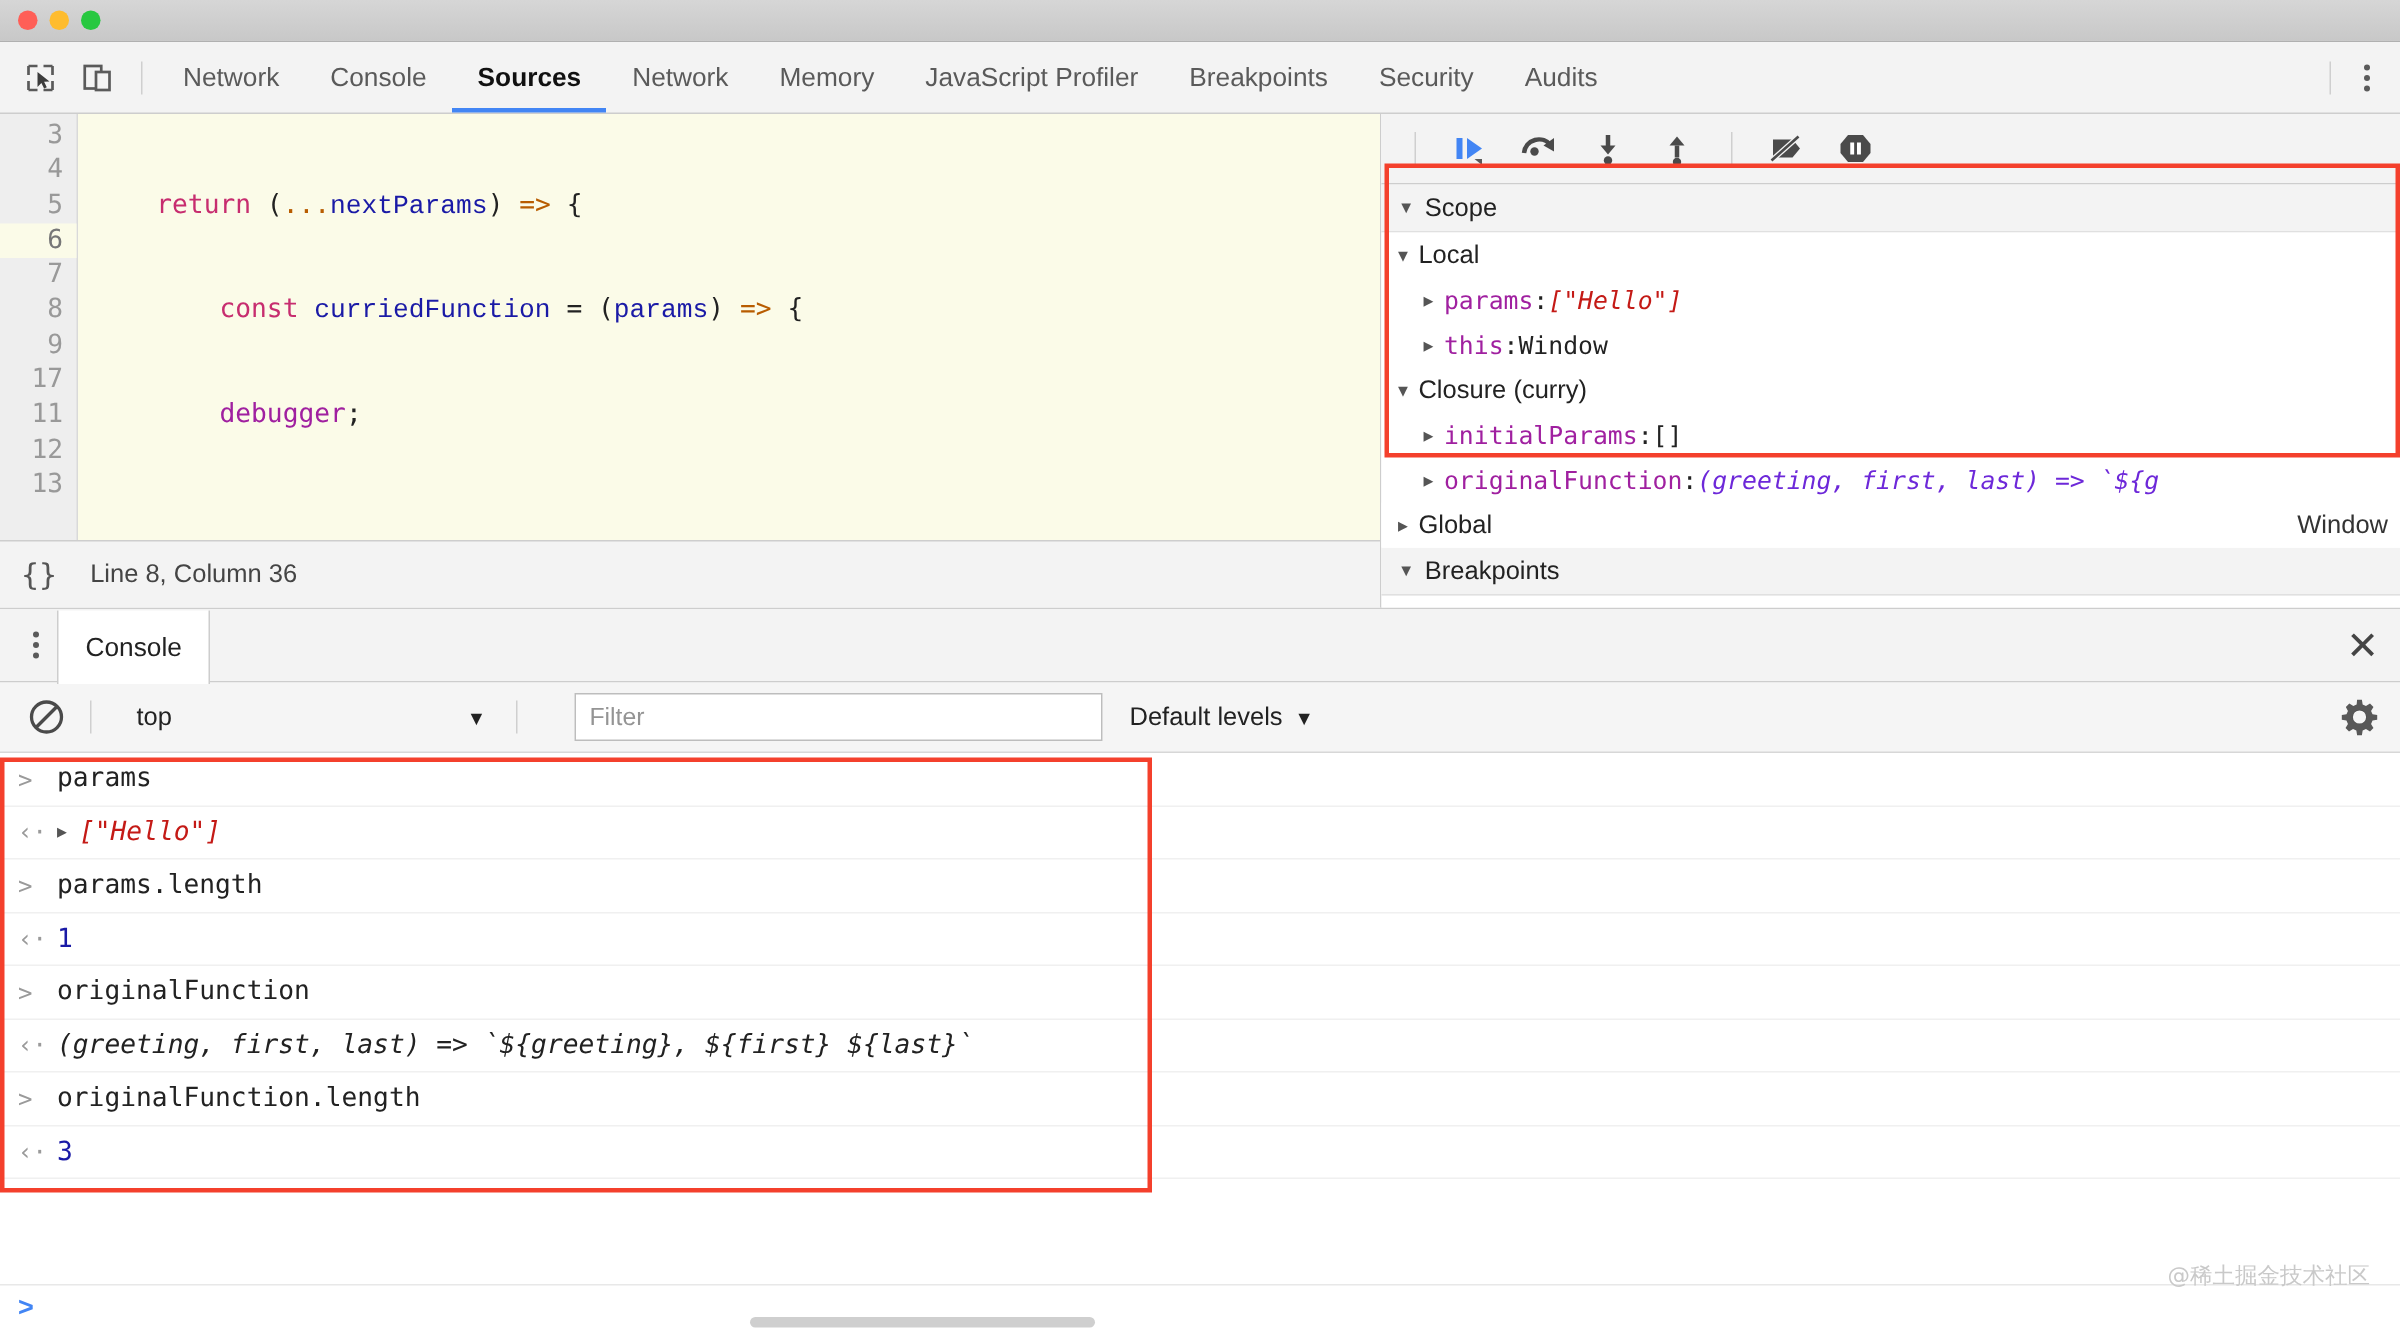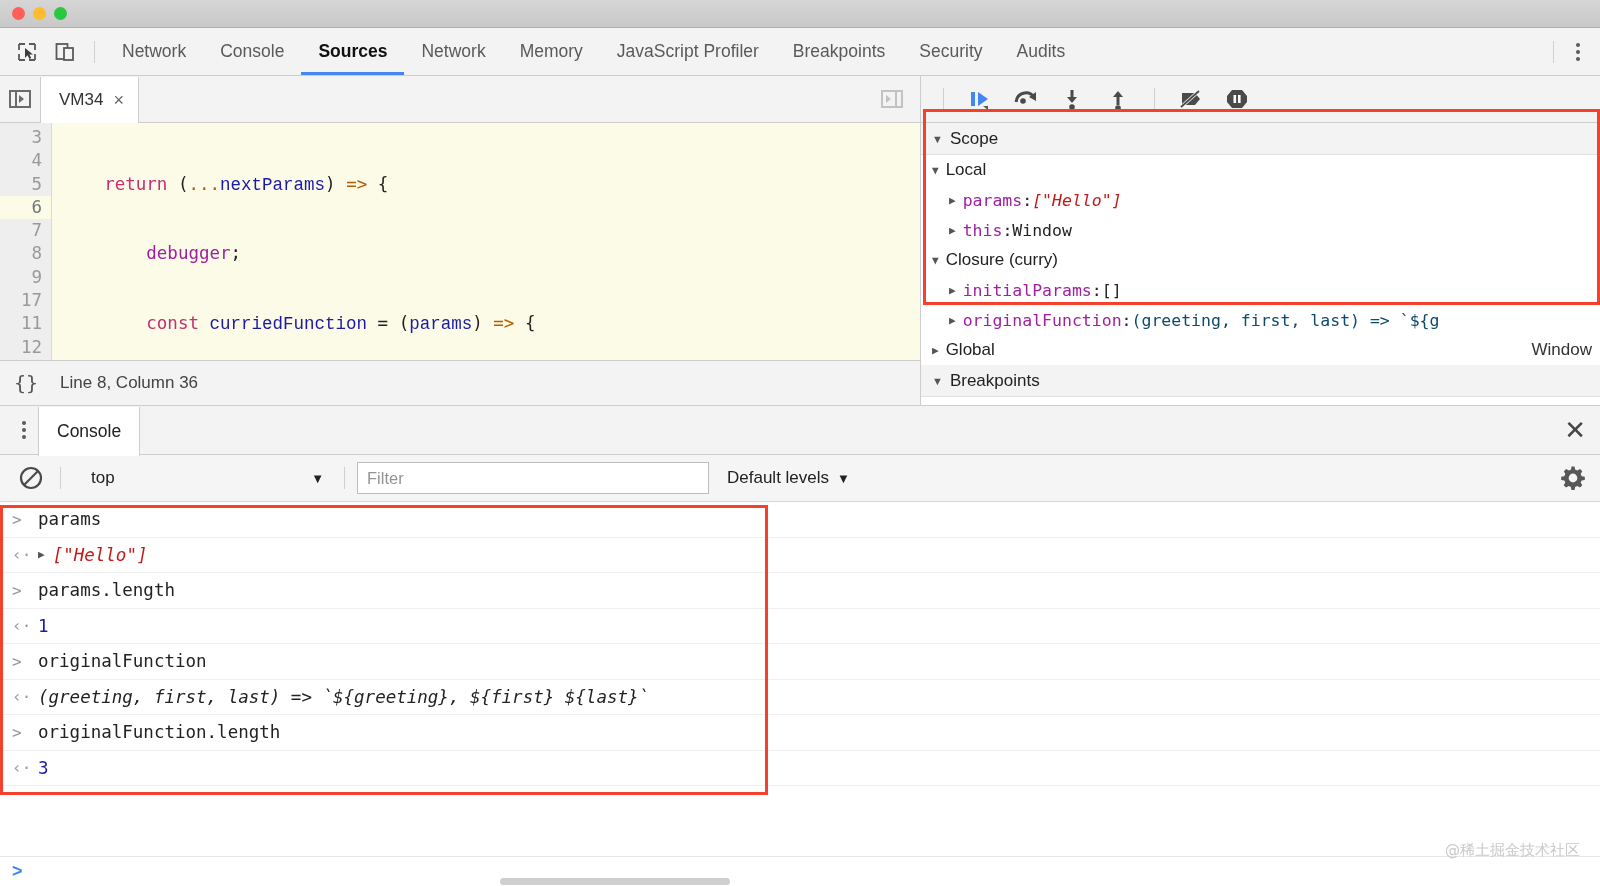--- a/index.html
+++ b/index.html
@@ -115,21 +115,21 @@
   }
   .tri { font-size: 11px; color: #555; display: inline-block; }
   .scope-body { background: #fff; font-family: "DejaVu Sans Mono", monospace; font-size: 16.5px; position: relative; }
   .scope-line { height: 30px; display: flex; align-items: center; padding-left: 11px; white-space: nowrap; overflow: hidden; }
   .scope-line.child { padding-left: 28px; }
   .tri-r { font-size: 11px; color: #555; margin-right: 7px; }
   .sc-title { color: #222; font-family: "Liberation Sans", sans-serif; font-size: 17px; }
   .sc-name { color: #a020a0; }
   .sc-str { color: #c41a16; font-style: italic; }
   .sc-val { color: #222; }
-  .sc-fn { color: #0c4a6e; }
+  .sc-fn { color: #6d28d9; font-style: italic; }
   .global-row {
     height: 30px; display: flex; align-items: center; padding: 0 8px 0 11px;
     font-size: 17px; color: #222; background: #fff;
   }
   .global-row .rv { margin-left: auto; color: #333; }
 
   .redbox { position: absolute; border: 3px solid #f4402c; pointer-events: none; z-index: 20; }
 
   
   .drawer { flex: 1; display: flex; flex-direction: column; min-height: 0; background: #fff; }
@@ -148,21 +148,21 @@
     height: 47px; flex: 0 0 47px; background: #f5f5f5; border-bottom: 1px solid #d7d7d7;
     display: flex; align-items: center; gap: 0; padding: 0 14px 0 12px;
   }
   .clear-btn { width: 38px; height: 36px; display: flex; align-items: center; justify-content: center; cursor: pointer; }
   .ctx-select {
     width: 255px; height: 30px; display: flex; align-items: center; justify-content: space-between;
     padding: 0 10px 0 12px; font-size: 17px; color: #222; cursor: pointer; margin-left: 8px;
   }
   .filter-input {
     width: 352px; height: 32px; border: 1px solid #bdbdbd; background: #fff;
-    font-size: 16.5px; color: #222; padding: 0 9px; margin-left: 2px;
+    font-size: 16.5px; color: #222; padding: 0 9px; margin-left: 28px;
     font-family: "Liberation Sans", sans-serif;
   }
   .filter-input::placeholder { color: #949494; }
   .levels { font-size: 17px; color: #222; margin-left: 18px; display: flex; align-items: center; gap: 8px; cursor: pointer; }
   .gear { margin-left: auto; cursor: pointer; display: flex; align-items: center; }
 
   .console-body { flex: 1; overflow: hidden; position: relative; background: #fff; font-family: "DejaVu Sans Mono", monospace; font-size: 17.5px; }
   .c-row { height: 35.5px; display: flex; align-items: center; padding-left: 12px; border-bottom: 1px solid #f0f0f0; white-space: nowrap; }
   .c-row.cmd .arrow { color: #9a9a9a; font-size: 16px; width: 26px; }
   .c-row.res .arrow { color: #9a9a9a; font-size: 16px; width: 26px; }
@@ -234,61 +234,41 @@
           <i></i>
           <i></i>
           <i></i>
         </div>
     </div>
   </div>
 
   <div class="sources">
 
     <div class="src-left">
-      <div class="file-tabbar">
-        <div class="nav-toggle">
-          <svg width="24" height="22" viewBox="0 0 24 22">
-            <rect x="2" y="3" width="20" height="16" stroke="#6b6b6b" stroke-width="2" fill="none"></rect>
-            <line x1="8" y1="3" x2="8" y2="19" stroke="#6b6b6b" stroke-width="2"></line>
-            <path d="M11 7 L16 11 L11 15 Z" fill="#6b6b6b"></path>
-          </svg>
-        </div>
-        <div class="file-tab">
-          <span>VM34</span>
-          <span class="tab-close">×</span>
-        </div>
-        <div class="panel-toggle">
-          <svg width="24" height="22" viewBox="0 0 24 22">
-            <rect x="2" y="3" width="20" height="16" stroke="#c2c2c2" stroke-width="2" fill="none"></rect>
-            <line x1="16" y1="3" x2="16" y2="19" stroke="#c2c2c2" stroke-width="2"></line>
-            <path d="M6 7 L11 11 L6 15 Z" fill="#c2c2c2"></path>
-          </svg>
-        </div>
-      </div>
 
       <div class="editor">
         <div class="gutter">
           <div>3</div>
           <div>4</div>
           <div>5</div>
           <div class="cur">6</div>
           <div>7</div>
           <div>8</div>
           <div>9</div>
           <div>17</div>
           <div>11</div>
           <div>12</div>
           <div>13</div>
 
         </div>
 
         <div class="codearea">
           <div class="cline"><span class="plain">    </span><span class="kw">return</span><span class="plain"> (</span><span class="op">...</span><span class="ident">nextParams</span><span class="plain">) </span><span class="op">=&gt;</span><span class="plain"> {</span></div>
+          <div class="cline"><span class="plain">        </span><span class="kw">const</span><span class="plain"> </span><span class="ident">curriedFunction</span><span class="plain"> = (</span><span class="ident">params</span><span class="plain">) </span><span class="op">=&gt;</span><span class="plain"> {</span></div>
           <div class="cline"><span class="plain">        </span><span class="kw2">debugger</span><span class="plain">;</span></div>
-          <div class="cline"><span class="plain">        </span><span class="kw">const</span><span class="plain"> </span><span class="ident">curriedFunction</span><span class="plain"> = (</span><span class="ident">params</span><span class="plain">) </span><span class="op">=&gt;</span><span class="plain"> {</span></div>
           
           
           
           
           
           
           
           
           
         </div>

